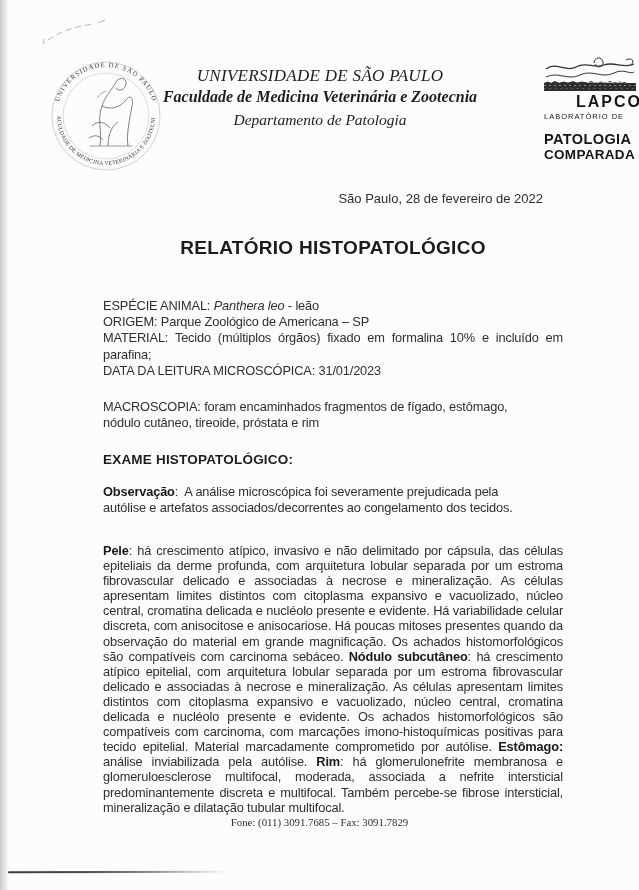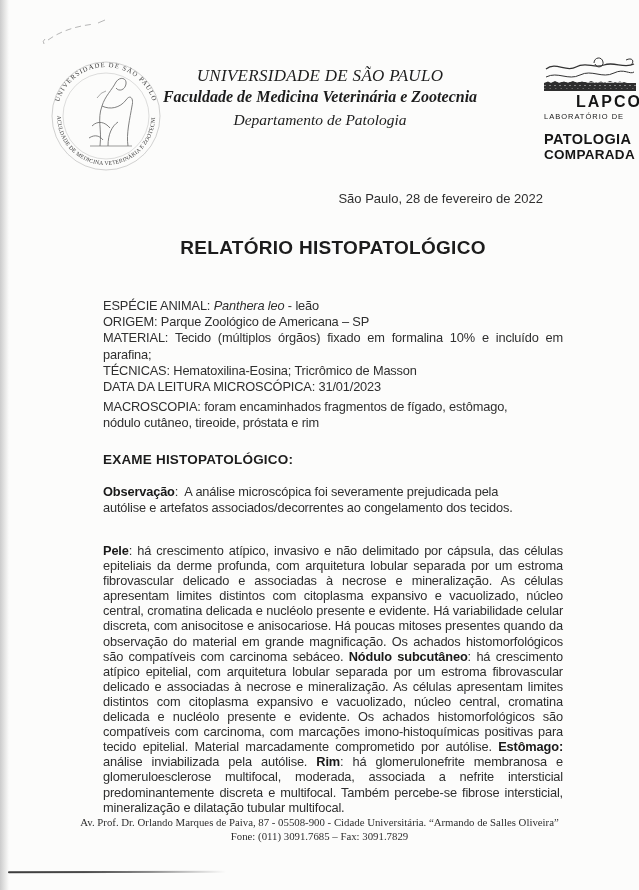--- a/index.html
+++ b/index.html
@@ -129,32 +129,30 @@
   </div>
 
   <div class="date-line">São Paulo, 28 de fevereiro de 2022</div>
 
   <div class="report-title">RELATÓRIO HISTOPATOLÓGICO</div>
 
   <div class="info-block">
     <div><span>ESPÉCIE ANIMAL: </span><i>Panthera leo</i><span> - leão</span></div>
     <div>ORIGEM: Parque Zoológico de Americana – SP</div>
     <div>MATERIAL: Tecido (múltiplos órgãos) fixado em formalina 10% e incluído em parafina;</div>
-    <div>TÉCNICAS: Hematoxilina-Eosina; Tricrômico de Masson</div>
     <div>DATA DA LEITURA MICROSCÓPICA: 31/01/2023</div>
   </div>
 
   <p class="macro-par">MACROSCOPIA: foram encaminhados fragmentos de fígado, estômago, nódulo cutâneo, tireoide, próstata e rim</p>
 
   <div class="exame-heading">EXAME HISTOPATOLÓGICO:</div>
 
   <p class="obs-par"><b>Observação</b><span>:  A análise microscópica foi severamente prejudicada pela autólise e artefatos associados/decorrentes ao congelamento dos tecidos.</span></p>
 
   <p class="findings-par"><b>Pele</b><span>: há crescimento atípico, invasivo e não delimitado por cápsula, das células epiteliais da derme profunda, com arquitetura lobular separada por um estroma fibrovascular delicado e associadas à necrose e mineralização. As células apresentam limites distintos com citoplasma expansivo e vacuolizado, núcleo central, cromatina delicada e nucléolo presente e evidente. Há variabilidade celular discreta, com anisocitose e anisocariose. Há poucas mitoses presentes quando da observação do material em grande magnificação. Os achados histomorfológicos são compatíveis com carcinoma sebáceo. </span><b>Nódulo subcutâneo</b><span>: há crescimento atípico epitelial, com arquitetura lobular separada por um estroma fibrovascular delicado e associadas à necrose e mineralização. As células apresentam limites distintos com citoplasma expansivo e vacuolizado, núcleo central, cromatina delicada e nucléolo presente e evidente. Os achados histomorfológicos são compatíveis com carcinoma, com marcações imono-histoquímicas positivas para tecido epitelial. Material marcadamente comprometido por autólise. </span><b>Estômago:</b><span> análise inviabilizada pela autólise. </span><b>Rim</b><span>: há glomerulonefrite membranosa e glomeruloesclerose multifocal, moderada, associada a nefrite intersticial predominantemente discreta e multifocal. Também percebe-se fibrose intersticial, mineralização e dilatação tubular multifocal.</span></p>
 
   <div class="footer">
-    <div>Av. Prof. Dr. Orlando Marques de Paiva, 87 - 05508-900 - Cidade Universitária. “Armando de Salles Oliveira”</div>
     <div>Fone: (011) 3091.7685 – Fax: 3091.7829</div>
   </div>
 
   <div class="scan-bottom-line"></div>
 
 </div>
 
 </body></html>

